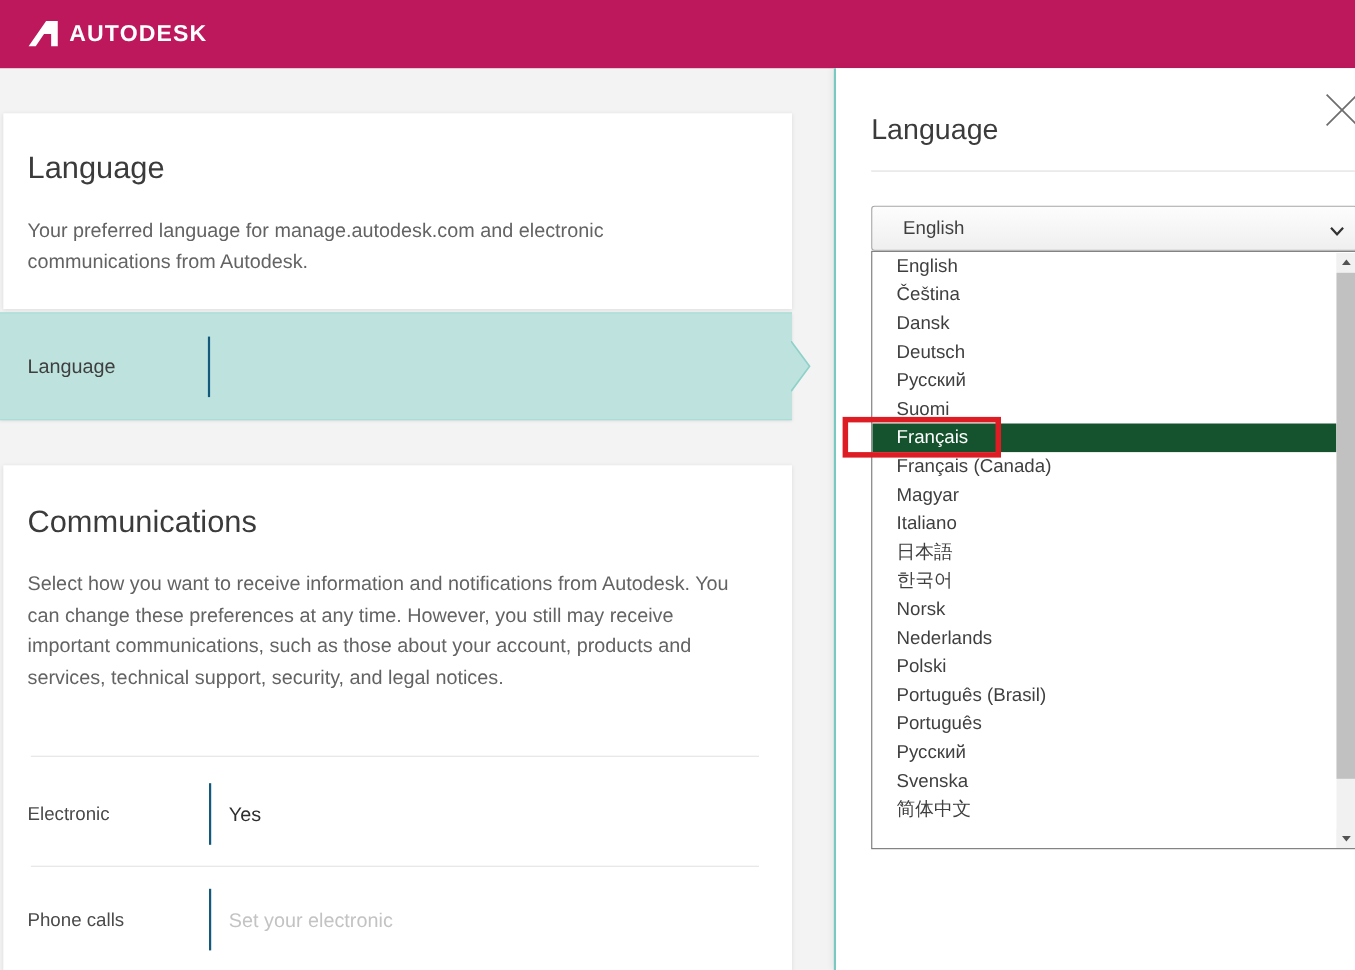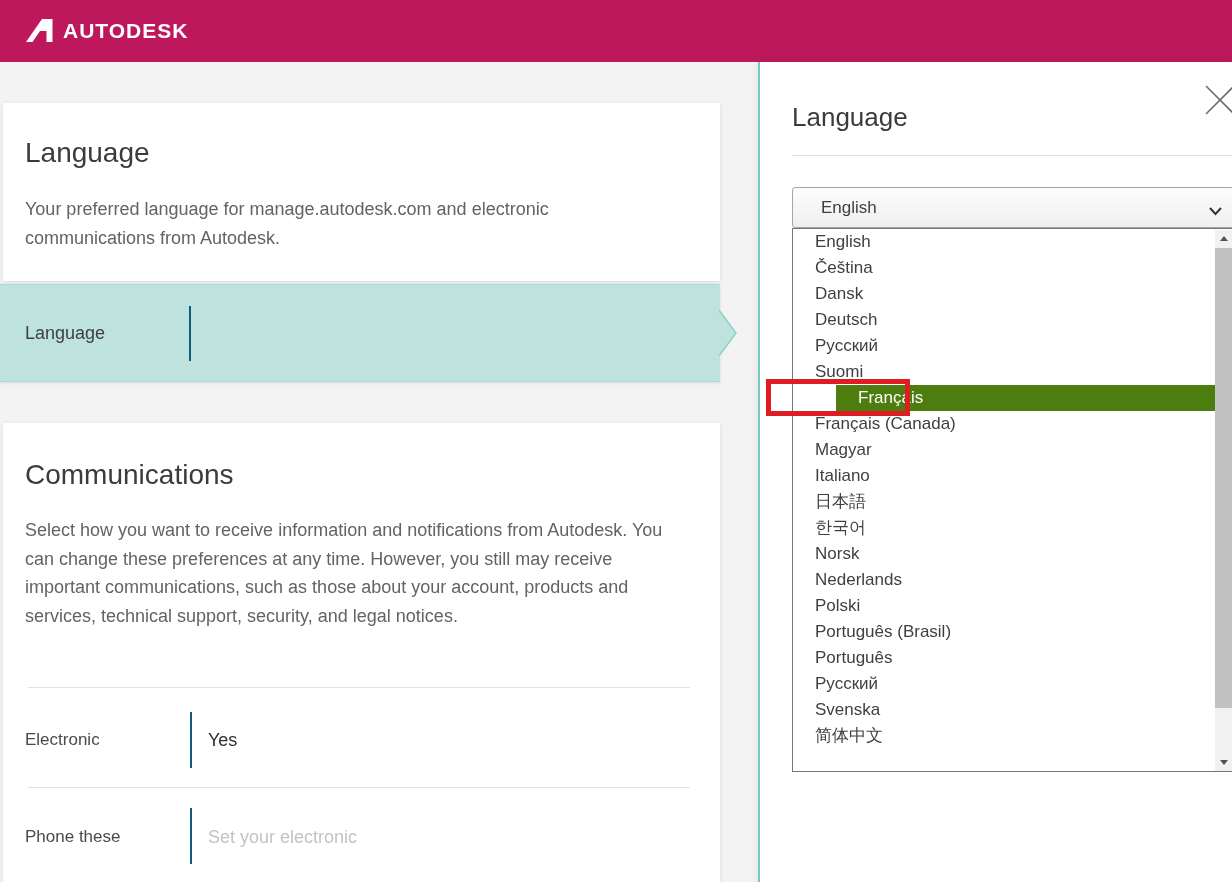--- a/index.html
+++ b/index.html
@@ -76,21 +76,21 @@
   .select .chev{position:absolute;right:10px;top:14px;}
   
   .listbox{
     position:absolute;left:32px;top:166px;width:442px;height:544px;box-sizing:border-box;
     background:#fff;border:1px solid #767676;overflow:hidden;
   }
   .opt{
     height:26px;line-height:26px;padding-left:22px;margin-right:18px;
     font-size:17px;color:#3f3f3f;white-space:nowrap;
   }
-  .opt.sel{background:#4d7c0f;color:#fff;margin-left:43px;}
+  .opt.sel{background:#14532d;color:#fff;}
   
   .sbar{position:absolute;top:1px;right:1px;width:17px;height:541px;background:#f1f1f1;}
   .sbar .btn{position:absolute;left:0;width:17px;height:17px;background:#f1f1f1;display:flex;align-items:center;justify-content:center;}
   .sbar .btn.up{top:0;} .sbar .btn.down{bottom:0;}
   .tri-up{width:0;height:0;border-left:4px solid transparent;border-right:4px solid transparent;border-bottom:5px solid #535353;}
   .tri-down{width:0;height:0;border-left:4px solid transparent;border-right:4px solid transparent;border-top:5px solid #535353;}
   .thumb{position:absolute;left:0;top:18px;width:17px;height:460px;background:#c1c1c1;}
   
   .annotation{
     position:absolute;left:766px;top:379px;width:144px;height:37px;box-sizing:border-box;
@@ -127,21 +127,21 @@
 </div>
 
 <div class="card" id="card-comms">
   <div class="card-title">Communications</div>
   <div class="card-desc">Select how you want to receive information and notifications from Autodesk. You can change these preferences at any time. However, you still may receive important communications, such as those about your account, products and services, technical support, security, and legal notices.</div>
   <div class="hdiv" id="div1"></div>
   <span class="row-label comm-label" id="row-electronic-label">Electronic</span>
   <span class="comm-vline" id="row-electronic-vline"></span>
   <span class="comm-value" id="row-electronic-value">Yes</span>
   <div class="hdiv" id="div2"></div>
-  <span class="row-label comm-label" id="row-phone-label">Phone these</span>
+  <span class="row-label comm-label" id="row-phone-label">Phone calls</span>
   <span class="comm-vline" id="row-phone-vline"></span>
   <span class="comm-value" id="row-phone-value">Set your electronic</span>
 </div>
 
 <div class="panel">
   <div class="panel-title">Language</div>
   <div class="panel-div"></div>
 
   <div class="select">
     <span class="sel-text">English</span>

